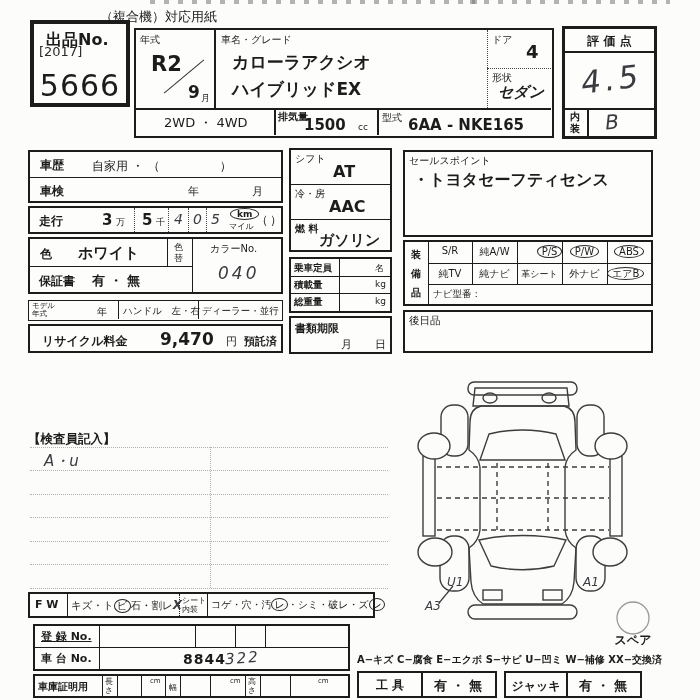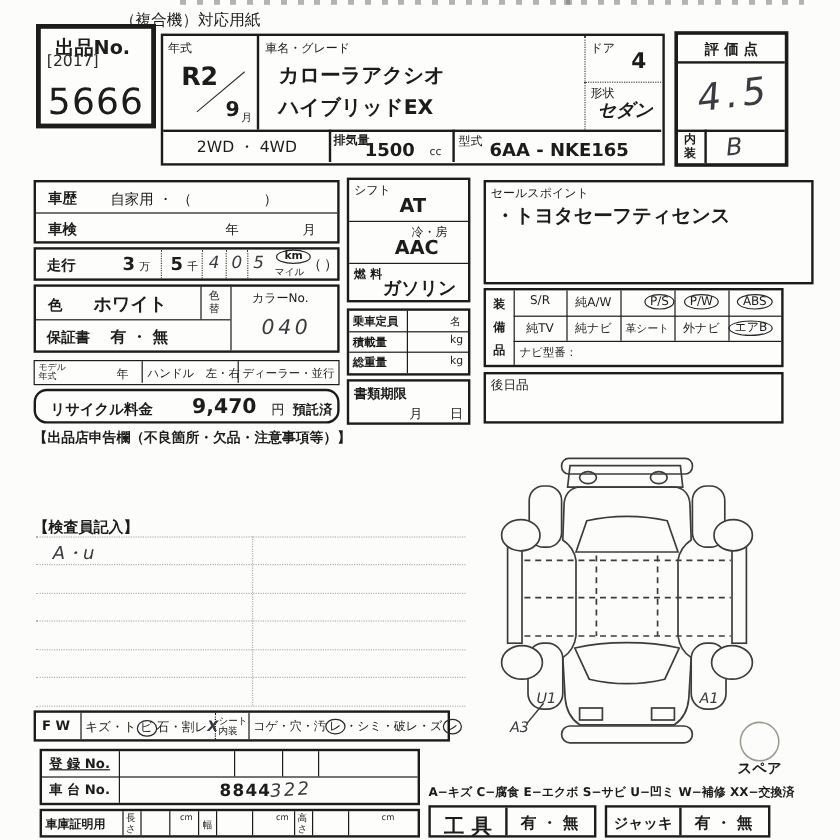--- a/index.html
+++ b/index.html
@@ -117,35 +117,34 @@
 
   <div class="bx" style="left:28px;top:300px;width:255px;height:21px;border-width:1.5px;">
     <div class="abs" style="left:89px;top:0;height:18px;border-left:1.5px solid #1c1c1c;"></div>
     <div class="abs" style="left:169px;top:0;height:18px;border-left:1.5px solid #1c1c1c;"></div>
     <div class="abs" style="left:3px;top:1px;width:28px;font-size:7.5px;line-height:8px;">モデル年式</div>
     <div class="abs" style="left:68px;top:4px;font-size:10px;">年</div>
     <div class="abs" style="left:94px;top:4px;font-size:9.5px;">ハンドル　左・右</div>
     <div class="abs" style="left:173px;top:4px;font-size:9.5px;">ディーラー・並行</div>
   </div>
 
-  <div class="bx" style="left:28px;top:324px;width:255px;height:29px;border-radius:11px;">
+  <div class="bx" style="left:28px;top:324px;width:255px;height:29px;">
     <div class="abs bold" style="left:12px;top:7px;font-size:12px;">リサイクル料金</div>
     <div class="abs bold" style="left:130px;top:3px;font-size:17px;">9,470</div>
     <div class="abs" style="left:196px;top:8px;font-size:11px;">円</div>
     <div class="abs bold" style="left:214px;top:8px;font-size:11px;">預託済</div>
   </div>
 
-  <div class="abs bold" style="left:28px;top:357px;font-size:11.5px;">【出品店申告欄（不良箇所・欠品・注意事項等）】</div>
 
   <div class="bx" style="left:289px;top:148px;width:103px;height:104px;">
     <div class="abs" style="left:0;top:34px;width:99px;border-top:1.8px solid #1c1c1c;"></div>
     <div class="abs" style="left:0;top:69px;width:99px;border-top:1.8px solid #1c1c1c;"></div>
     <div class="abs" style="left:4px;top:2px;font-size:10px;">シフト</div>
     <div class="abs bold" style="left:42px;top:12px;font-size:16px;">AT</div>
-    <div class="abs" style="left:4px;top:37px;font-size:10px;margin-left:48px;">冷・房</div>
+    <div class="abs" style="left:4px;top:37px;font-size:10px;">冷・房</div>
     <div class="abs bold" style="left:38px;top:47px;font-size:16px;">AAC</div>
     <div class="abs bold" style="left:4px;top:72px;font-size:10px;">燃 料</div>
     <div class="abs bold" style="left:28px;top:81px;font-size:15px;">ガソリン</div>
   </div>
 
   <div class="bx" style="left:289px;top:257px;width:103px;height:56px;">
     <div class="abs" style="left:48px;top:0;height:52px;border-left:1.5px solid #1c1c1c;"></div>
     <div class="abs" style="left:0;top:17px;width:99px;border-top:1.5px solid #1c1c1c;"></div>
     <div class="abs" style="left:0;top:34px;width:99px;border-top:1.5px solid #1c1c1c;"></div>
     <div class="abs bold" style="left:3px;top:3px;font-size:9.5px;">乗車定員</div>
@@ -155,21 +154,21 @@
     <div class="abs bold" style="left:3px;top:37px;font-size:9.5px;">総重量</div>
     <div class="abs" style="left:84px;top:37px;font-size:9px;">kg</div>
   </div>
 
   <div class="bx" style="left:289px;top:316px;width:103px;height:38px;">
     <div class="abs bold" style="left:4px;top:3px;font-size:11px;">書類期限</div>
     <div class="abs" style="left:50px;top:19px;font-size:11px;">月</div>
     <div class="abs" style="left:84px;top:19px;font-size:11px;">日</div>
   </div>
 
-  <div class="bx" style="left:403px;top:150px;width:275px;height:87px;">
+  <div class="bx" style="left:403px;top:150px;width:250px;height:87px;">
     <div class="abs" style="left:4px;top:2px;font-size:10px;">セールスポイント</div>
     <div class="abs bold" style="left:8px;top:18px;font-size:16px;">・トヨタセーフティセンス</div>
   </div>
 
   <div class="bx" style="left:403px;top:240px;width:250px;height:66px;">
     <div class="abs" style="left:23px;top:0;height:62px;border-left:1.5px solid #1c1c1c;"></div>
     <div class="abs bold" style="left:6px;top:3px;width:12px;font-size:10px;line-height:19px;word-break:break-all;">装備品</div>
     <div class="abs" style="left:23px;top:21px;width:223px;border-top:1.5px solid #1c1c1c;"></div>
     <div class="abs" style="left:23px;top:42px;width:223px;border-top:1.5px solid #1c1c1c;"></div>
     <div class="abs" style="left:67px;top:0;height:42px;border-left:1.5px solid #1c1c1c;"></div>
@@ -293,21 +292,21 @@
     <div class="abs" style="left:213px;top:1px;width:9px;font-size:8px;line-height:9px;word-break:break-all;">高さ</div>
     <div class="abs" style="left:225px;top:0;height:20px;border-left:1px solid #1c1c1c;"></div>
     <div class="abs" style="left:255px;top:0;height:20px;border-left:1px solid #1c1c1c;"></div>
     <div class="abs" style="left:283px;top:1px;font-size:7px;">cm</div>
   </div>
 
   <div class="abs bold" style="left:357px;top:653px;font-size:10px;white-space:nowrap;">A−キズ C−腐食 E−エクボ S−サビ U−凹ミ W−補修 XX−交換済</div>
 
   <div class="bx" style="left:357px;top:671px;width:140px;height:27px;">
     <div class="abs" style="left:62px;top:0;height:23px;border-left:2px solid #1c1c1c;"></div>
-    <div class="abs bold" style="left:0;top:4px;width:62px;text-align:center;font-size:17px;">工 具</div>
+    <div class="abs bold" style="left:0;top:4px;width:62px;text-align:center;font-size:12px;">工 具</div>
     <div class="abs bold" style="left:62px;top:4px;width:74px;text-align:center;font-size:13px;">有 ・ 無</div>
   </div>
 
   <div class="bx" style="left:504px;top:671px;width:138px;height:27px;">
     <div class="abs" style="left:60px;top:0;height:23px;border-left:2px solid #1c1c1c;"></div>
     <div class="abs bold" style="left:0;top:5px;width:60px;text-align:center;font-size:12px;">ジャッキ</div>
     <div class="abs bold" style="left:60px;top:4px;width:74px;text-align:center;font-size:13px;">有 ・ 無</div>
   </div>
 
 </div>

